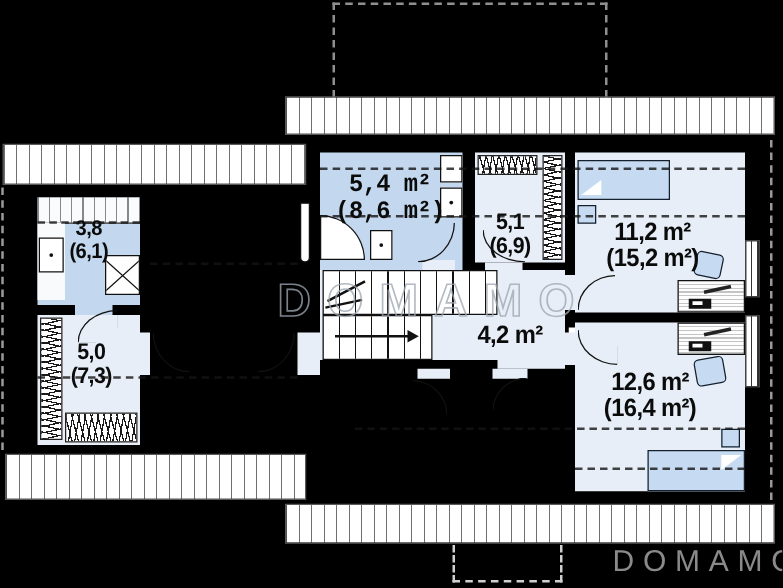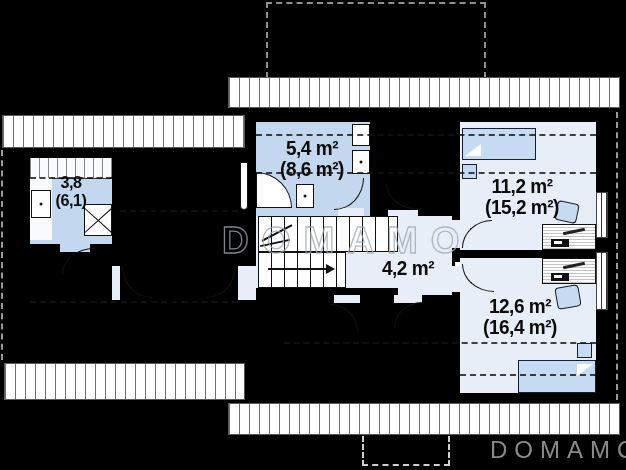--- a/index.html
+++ b/index.html
@@ -88,37 +88,53 @@
     <div class="abs fixture" style="left:1px;top:32px;width:20px;height:28px;">
         <span class="dot"></span>
       </div>
     <div class="abs xbox" style="left:54px;top:46px;width:28px;height:32px;"></div>
     <div class="rlabel fs-sml abs" style="left:6px;top:16px;width:70px;">
       <span class="l1">3,8</span>
       <span class="l2">(6,1)</span>
     </div>
   </div>
 
-
-
-  <div class="abs bathfloor" style="left:256px;top:122px;width:114px;height:112px;">
+  <div class="abs floor" style="left:30px;top:252px;width:82px;height:104px;">
+    <div class="abs hatch-h" style="left:2px;top:2px;width:18px;height:98px;"></div>
+    <div class="abs hatch-v" style="left:22px;top:78px;width:58px;height:24px;"></div>
+    <div class="rlabel fs-med abs" style="left:8px;top:20px;width:70px;">
+      <span class="l1">5,0</span>
+      <span class="l2">(7,3)</span>
+    </div>
+  </div>
+
+
+  <div class="abs bathfloor" style="left:256px;top:122px;width:114px;height:112px;font-family:Liberation Mono, monospace;">
     <div class="abs fixture" style="left:0;top:50px;width:36px;height:36px;border-radius:0 100% 0 0;"></div>
     <div class="abs fixture" style="left:40px;top:62px;width:18px;height:24px;">
         <span class="dot"></span>
       </div>
     <div class="abs fixture" style="left:96px;top:2px;width:18px;height:22px;"></div>
     <div class="abs fixture" style="left:96px;top:28px;width:18px;height:24px;">
         <span class="dot"></span>
       </div>
     <div class="rlabel fs-big abs" style="left:6px;top:16px;width:100px;">
       <span class="l1">5,4 m²</span>
       <span class="l2">(8,6 m²)</span>
     </div>
   </div>
 
+  <div class="abs floor" style="left:380px;top:122px;width:72px;height:88px;">
+    <div class="abs hatch-v" style="left:2px;top:2px;width:48px;height:16px;"></div>
+    <div class="abs hatch-h" style="left:54px;top:2px;width:16px;height:84px;"></div>
+    <div class="rlabel fs-med abs" style="left:2px;top:46px;width:52px;">
+      <span class="l1">5,1</span>
+      <span class="l2">(6,9)</span>
+    </div>
+  </div>
 
   <div class="abs floor" style="left:460px;top:122px;width:136px;height:128px;">
     <div class="abs furn-blue" style="left:2px;top:6px;width:74px;height:32px;">
       <span class="fold" style="left:2px;bottom:3px;border-width:0 0 12px 16px;border-color:transparent transparent #fff transparent;"></span>
     </div>
     <div class="abs furn-blue" style="left:2px;top:42px;width:15px;height:15px;"></div>
     <div class="abs furn-blue" style="left:96px;top:80px;width:22px;height:20px;transform:rotate(12deg);border-radius:4px;"></div>
     <div class="abs desk" style="left:82px;top:102px;width:54px;height:26px;">
       <div class="abs" style="left:8px;top:14px;width:18px;height:8px;background:#111;">
         <div style="position:absolute;left:3px;top:2px;width:8px;height:3px;background:#fff;"></div>

